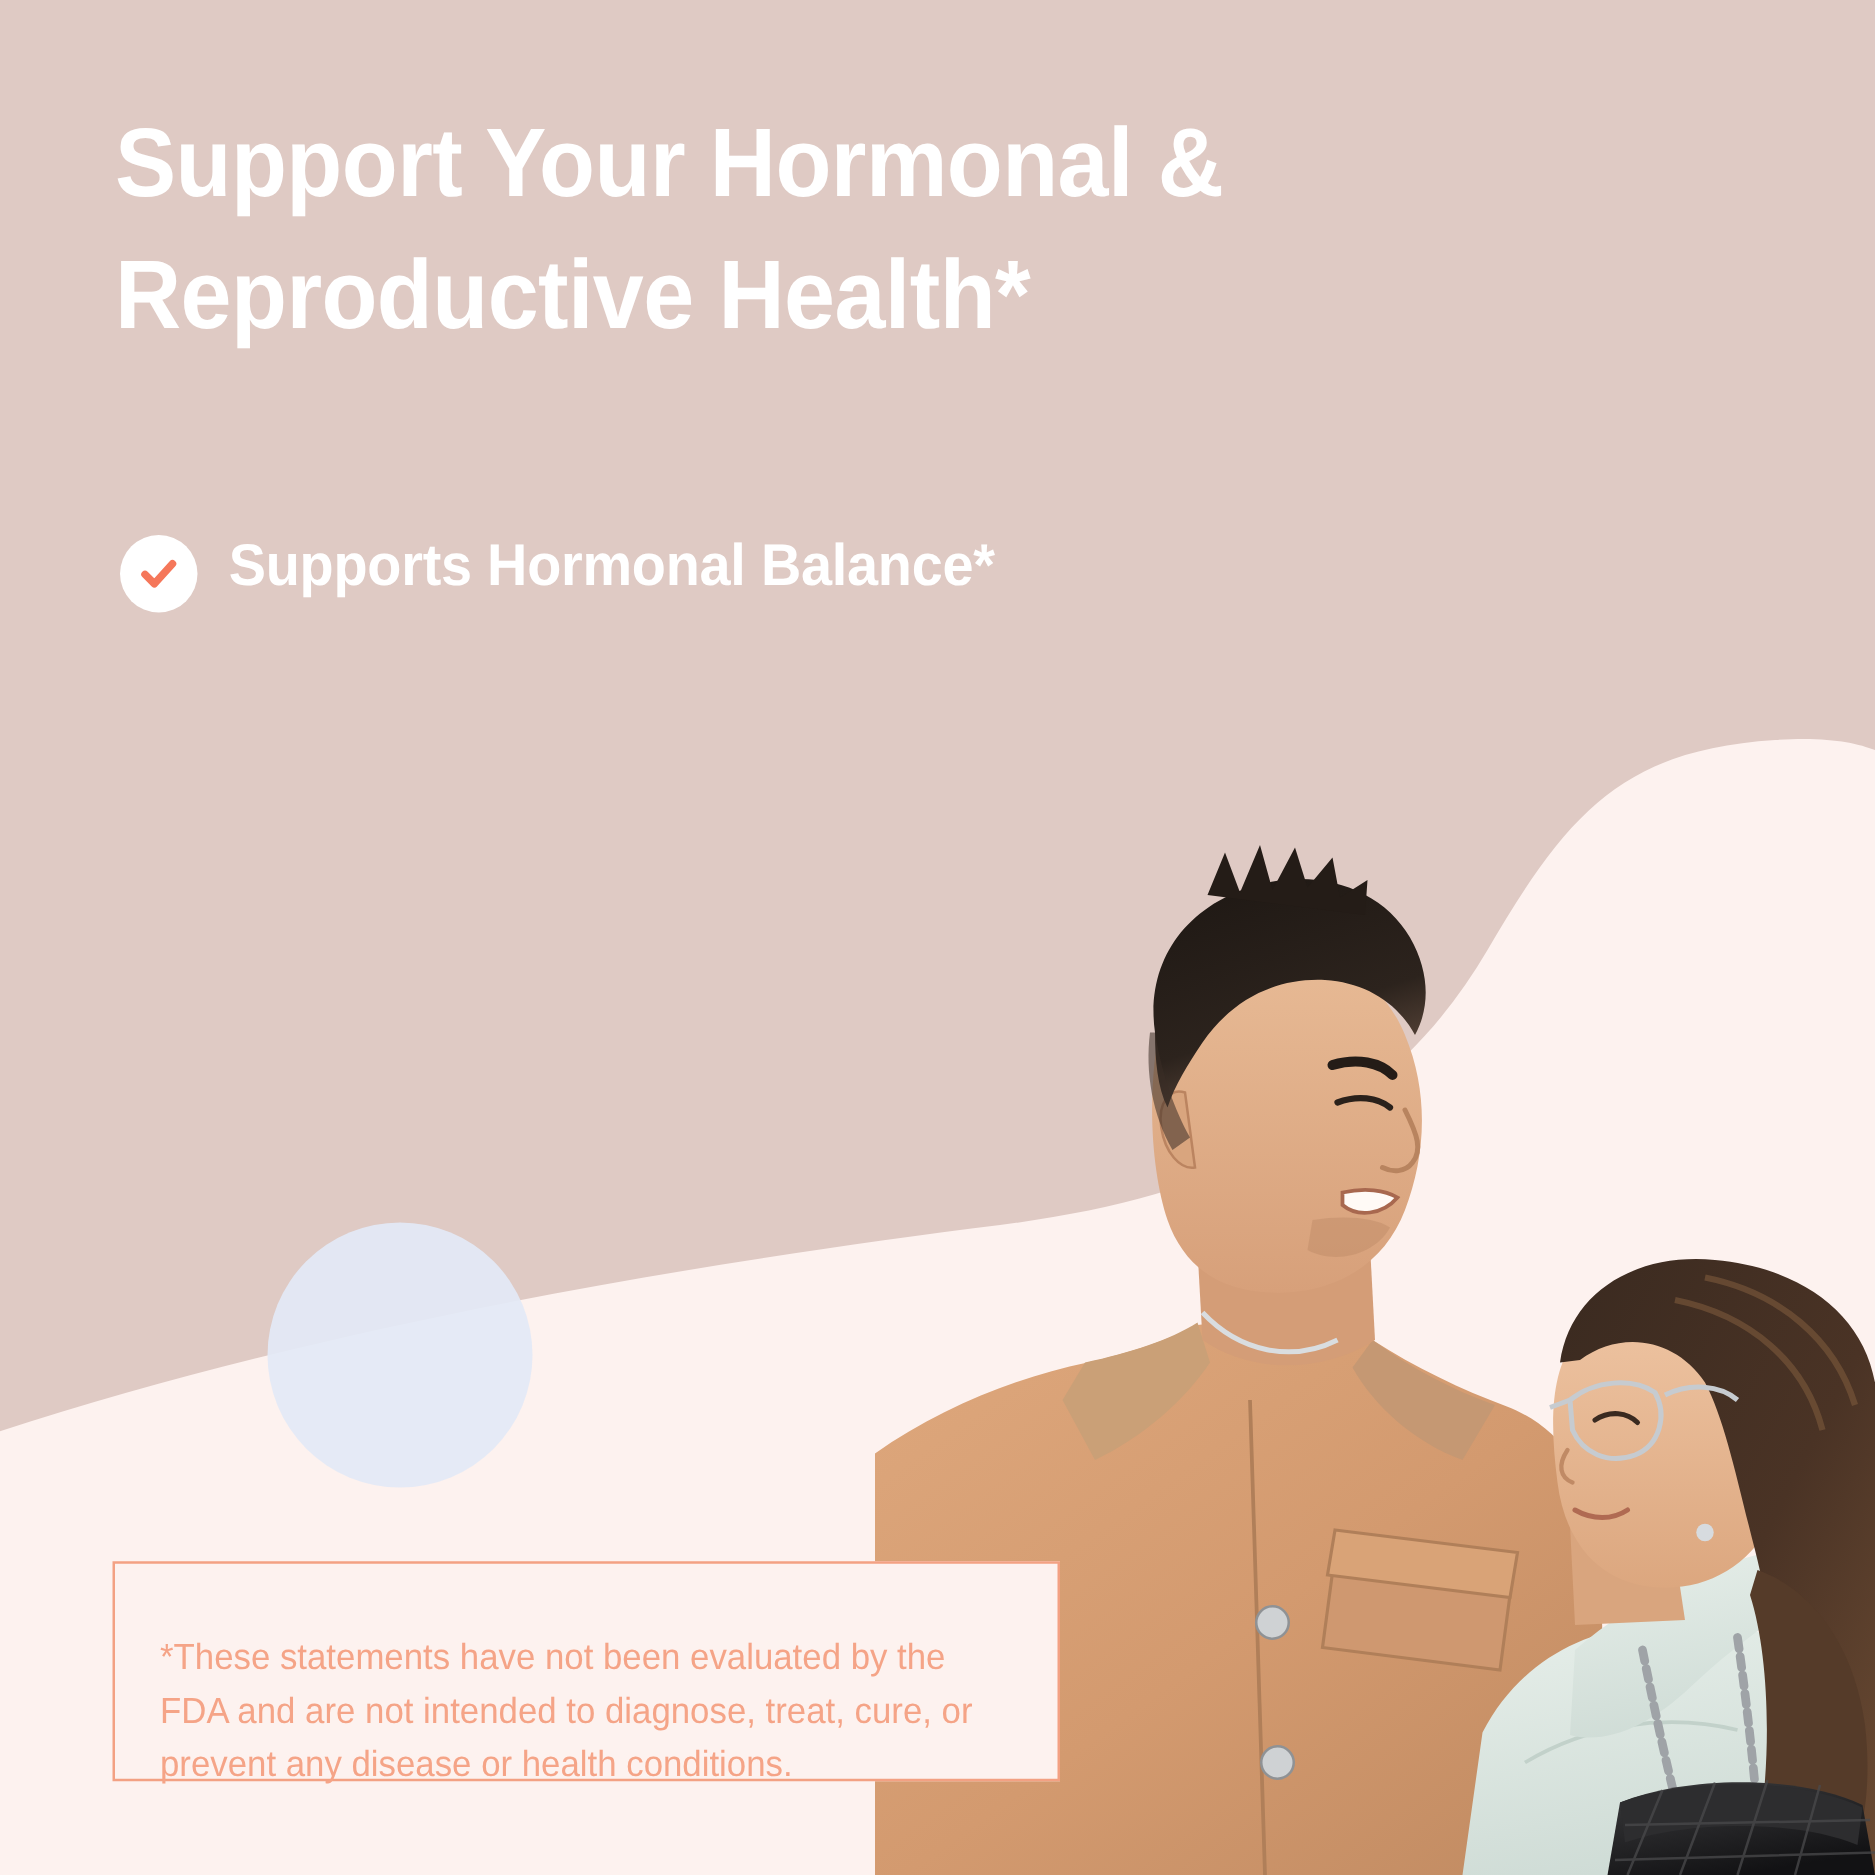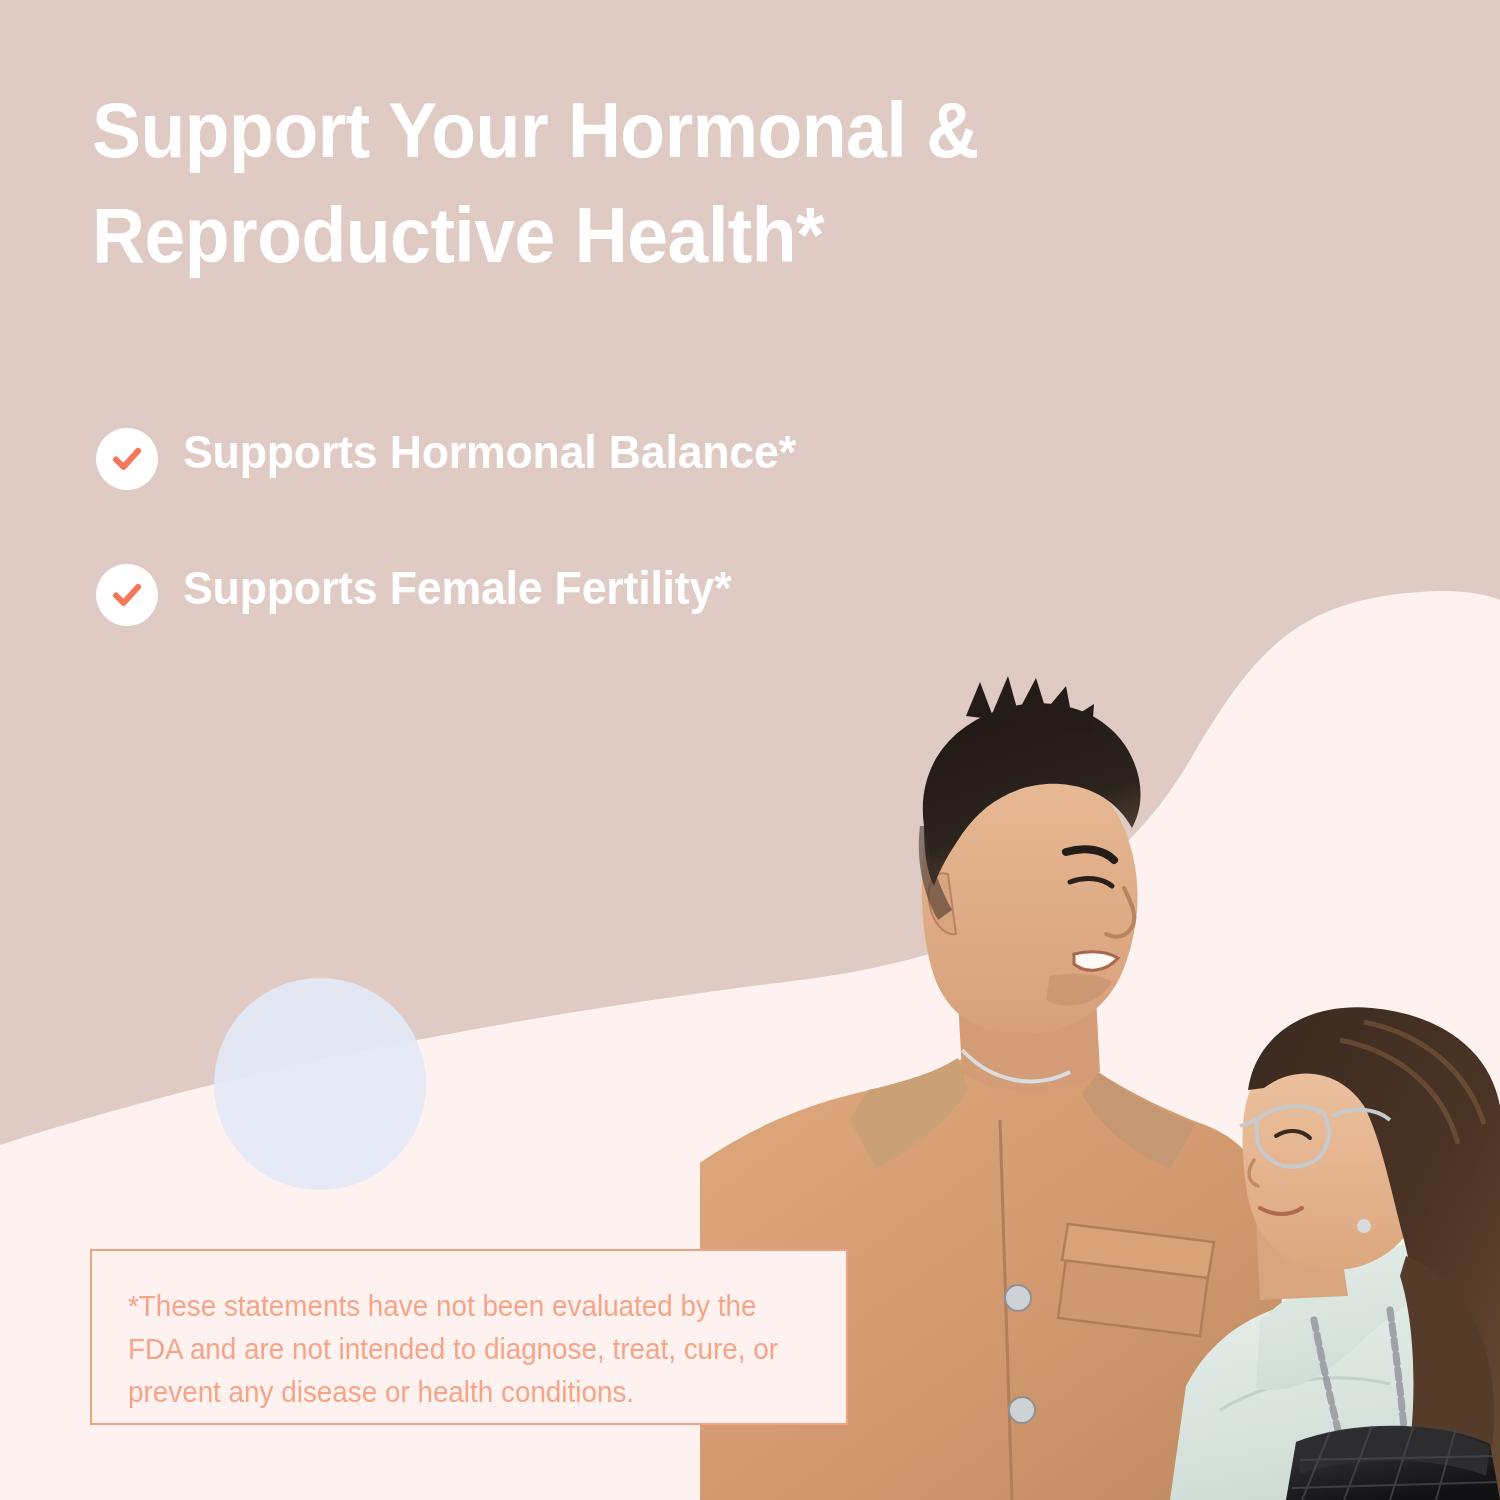--- a/index.html
+++ b/index.html
@@ -94,21 +94,21 @@
   
   .disclaimer {
     position: absolute;
     left: 90px;
     top: 1249px;
     width: 758px;
     height: 176px;
     box-sizing: border-box;
     border: 2px solid #f3a183;
     background: #fdf2ef;
-    padding: 34px 36px 0 36px;
+    padding: 54px 36px 0 36px;
   }
   .disclaimer-text {
     color: #f5a487;
     font-size: 29px;
     line-height: 1.48;
     font-weight: 400;
     font-stretch: condensed;
     transform: scaleX(0.96);
     transform-origin: left top;
     white-space: pre-line;
@@ -303,28 +303,20 @@
 
     <div class="benefit-row">
       <span class="check-circle">
         <svg width="34" height="34" viewBox="0 0 34 34" aria-hidden="true">
           <path d="M6 17.5 L13.5 25 L28 9" fill="none" stroke="#f5775a" stroke-width="6" stroke-linecap="round" stroke-linejoin="round"></path>
         </svg>
       </span>
       <span class="benefit-label">Supports Hormonal Balance*</span>
     </div>
 
-    <div class="benefit-row">
-      <span class="check-circle">
-        <svg width="34" height="34" viewBox="0 0 34 34" aria-hidden="true">
-          <path d="M6 17.5 L13.5 25 L28 9" fill="none" stroke="#f5775a" stroke-width="6" stroke-linecap="round" stroke-linejoin="round"></path>
-        </svg>
-      </span>
-      <span class="benefit-label">Supports Female Fertility*</span>
-    </div>
 
 
   </div>
 
   <div class="disclaimer">
     <div class="disclaimer-text">*These statements have not been evaluated by the FDA and are not intended to diagnose, treat, cure, or prevent any disease or health conditions.</div>
   </div>
 
 </div>
 

